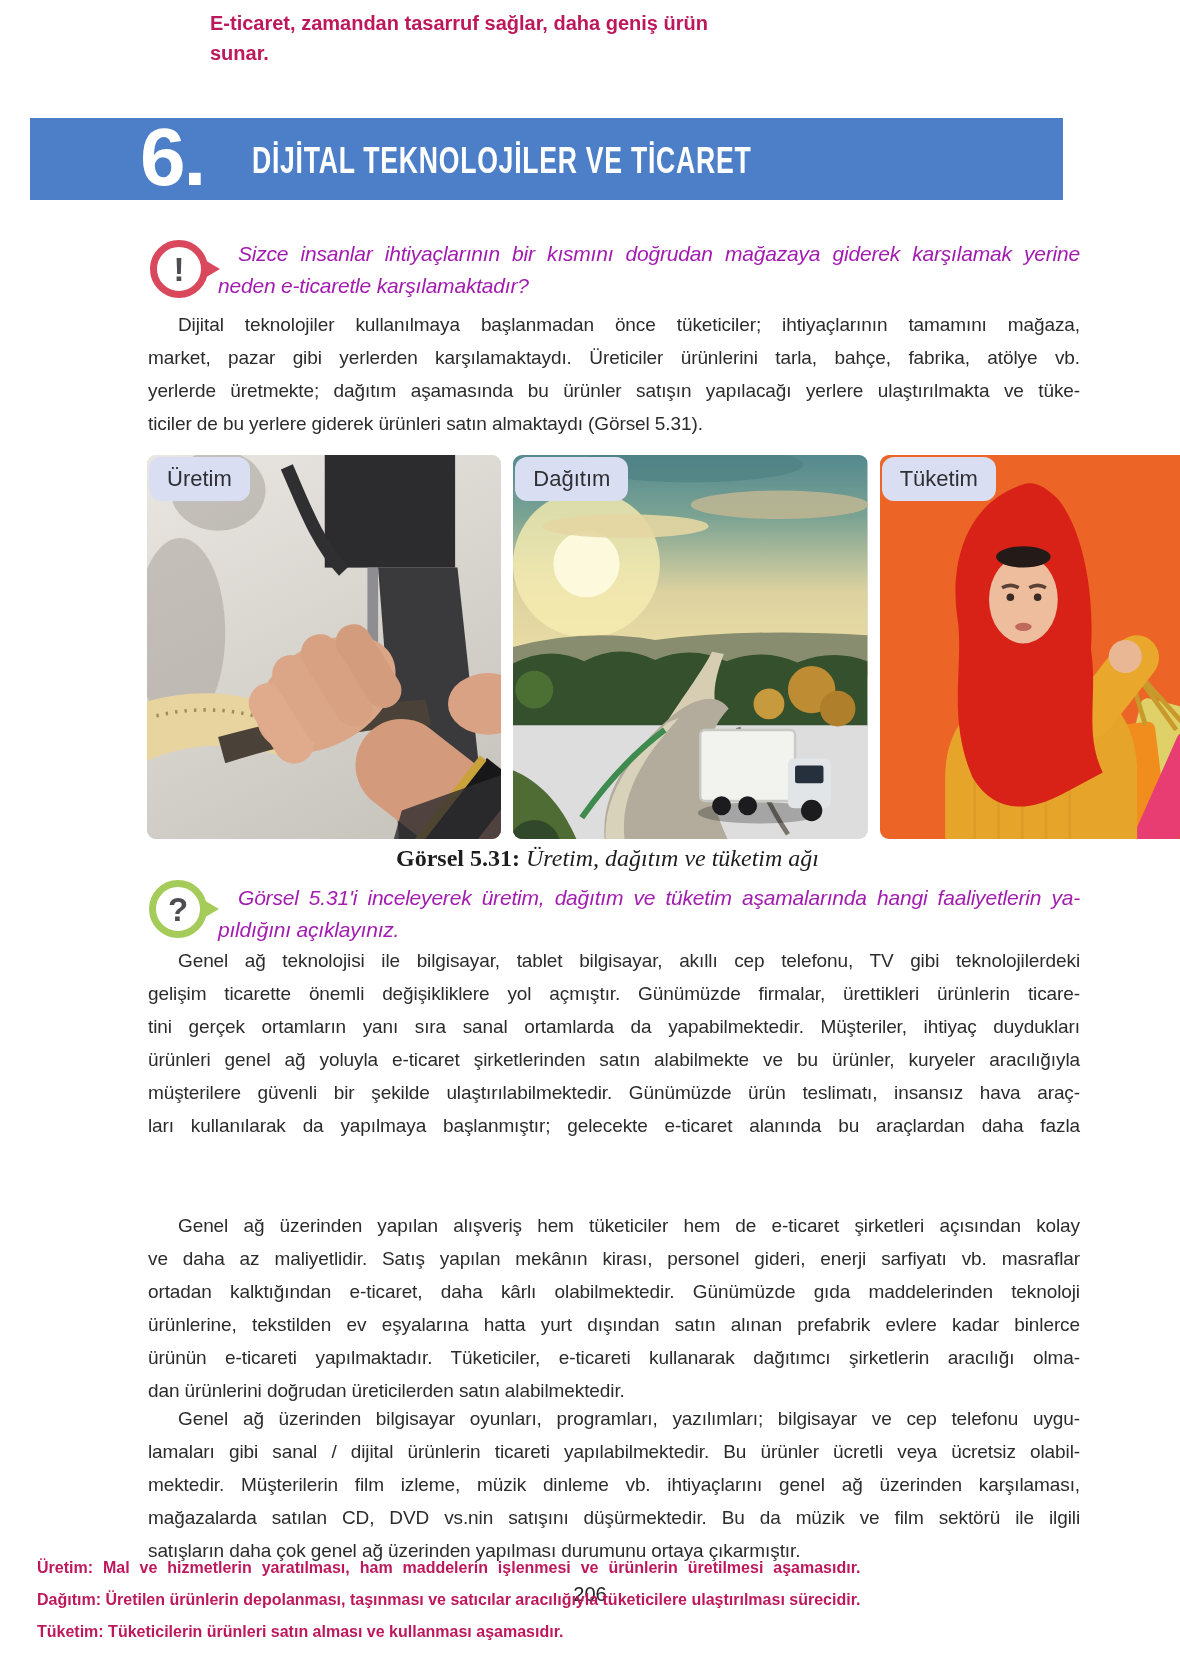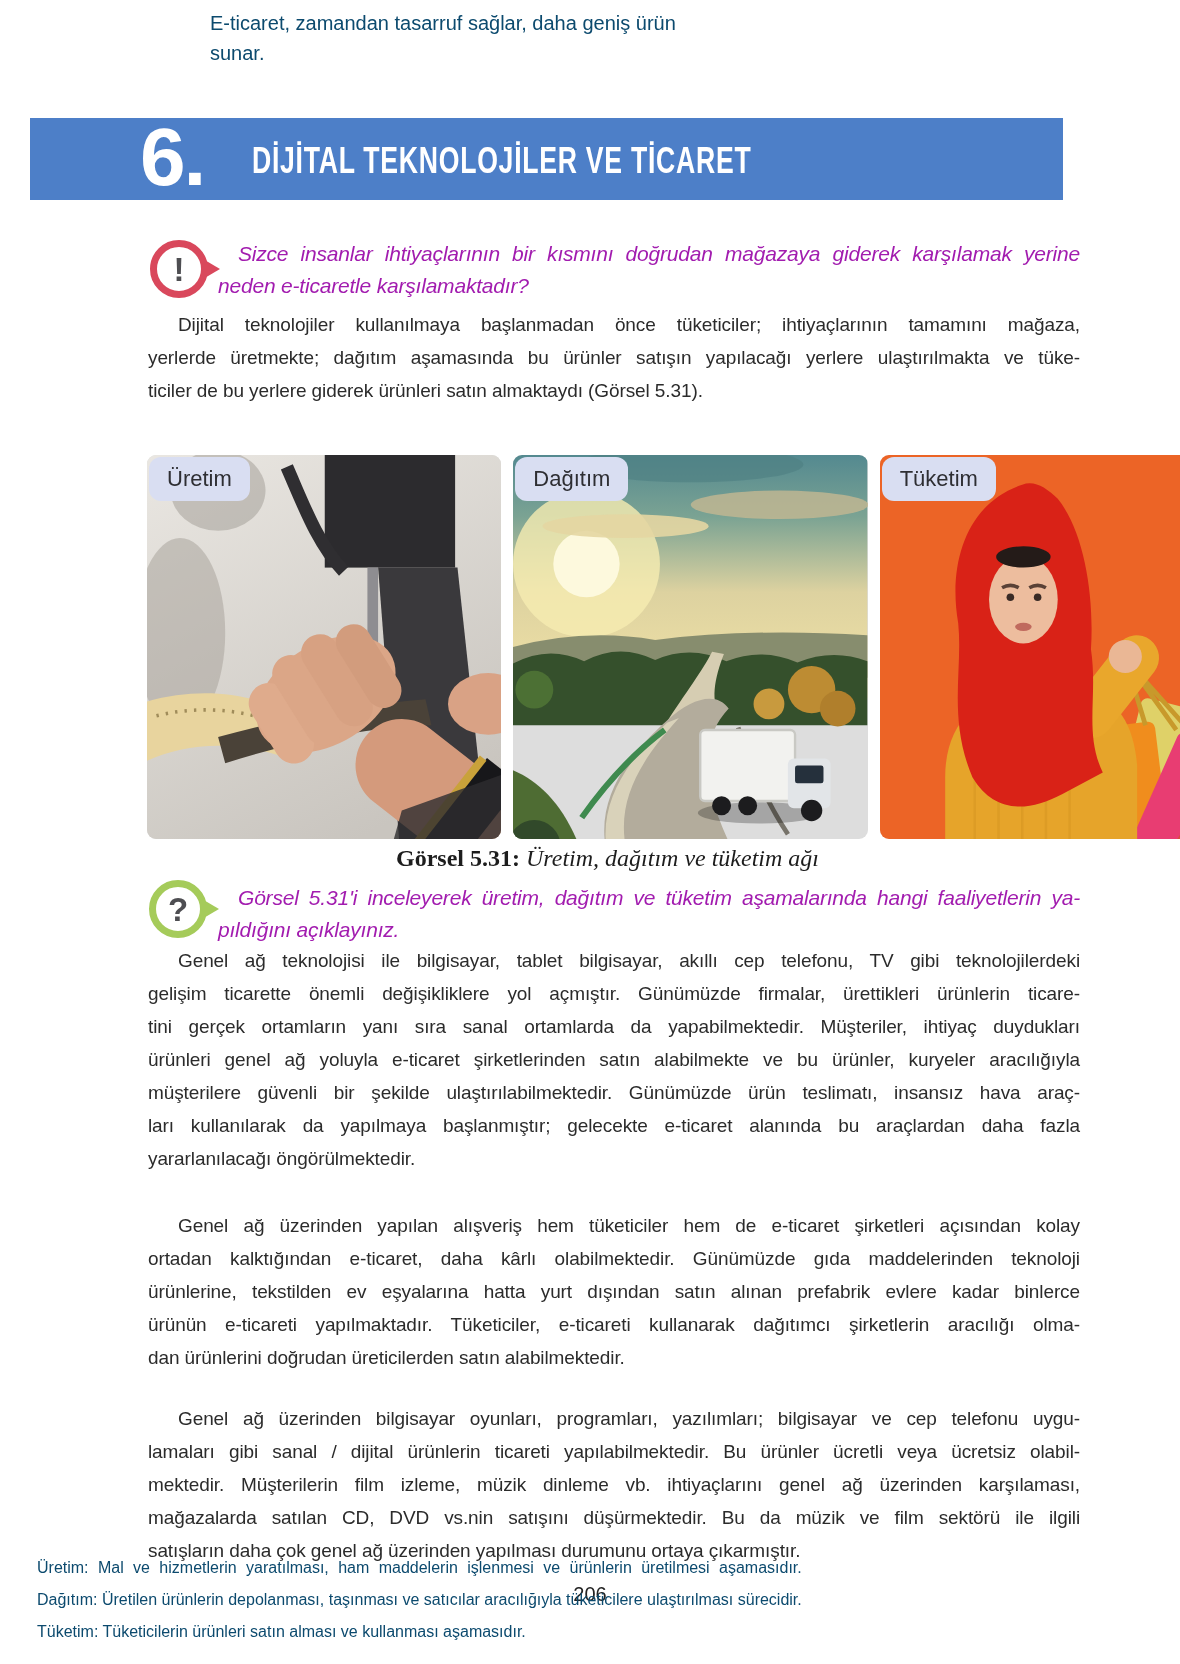--- a/index.html
+++ b/index.html
@@ -1,20 +1,20 @@
 <!DOCTYPE html>
 <html lang="tr"><head>
 <meta charset="utf-8">
 <style>
   html,body{margin:0;padding:0;background:#ffffff;}
   .page{position:relative;width:1180px;height:1664px;background:#ffffff;overflow:hidden;
         font-family:"Liberation Sans",sans-serif;color:#2b2b2b;}
 
   
-  .note{position:absolute;color:#0c4a6e;font-weight:400;white-space:nowrap;}
+  .note{position:absolute;color:#be185d;font-weight:700;white-space:nowrap;}
   .note-top{left:210px;top:8px;font-size:20px;line-height:30px;}
   .note-bottom{left:37px;top:1552px;font-size:16px;line-height:32px;z-index:5;}
 
   
   .banner{position:absolute;left:30px;top:118px;width:1033px;height:82px;background:#4d7fc8;}
   .banner .num{position:absolute;left:110px;top:50%;transform:translateY(-52%);
                color:#fff;font-weight:700;font-size:82px;letter-spacing:-2px;}
   .banner .title{position:absolute;left:222px;top:50%;
                  transform:translateY(-46%) scaleX(0.72);transform-origin:left center;
                  color:#fff;font-weight:700;font-size:37px;letter-spacing:1px;white-space:nowrap;}
@@ -80,20 +80,21 @@
     <span class="glyph">!</span>
     <span class="tail"></span>
   </div>
   <div class="callout-text callout-warn">
       <div class="jline qindent">Sizce insanlar ihtiyaçlarının bir kısmını doğrudan mağazaya giderek karşılamak yerine</div>
       <div class="jline jlast">neden e-ticaretle karşılamaktadır?</div>
     </div>
 
   <div class="para p1">
       <div class="jline jindent">Dijital teknolojiler kullanılmaya başlanmadan önce tüketiciler; ihtiyaçlarının tamamını mağaza,</div>
+      <div class="jline">market, pazar gibi yerlerden karşılamaktaydı. Üreticiler ürünlerini tarla, bahçe, fabrika, atölye vb.</div>
       <div class="jline">yerlerde üretmekte; dağıtım aşamasında bu ürünler satışın yapılacağı yerlere ulaştırılmakta ve tüke-</div>
       <div class="jline jlast">ticiler de bu yerlere giderek ürünleri satın almaktaydı (Görsel 5.31).</div>
     </div>
 
   <div class="figrow">
 
     <div class="fig">
       <svg viewBox="0 0 299 384" preserveAspectRatio="xMidYMid slice">
         <defs>
           <linearGradient id="bg1" x1="0" y1="0" x2="0.4" y2="1">
@@ -220,24 +221,24 @@
       <div class="jline jlast">pıldığını açıklayınız.</div>
     </div>
 
   <div class="para p2">
       <div class="jline jindent">Genel ağ teknolojisi ile bilgisayar, tablet bilgisayar, akıllı cep telefonu, TV gibi teknolojilerdeki</div>
       <div class="jline">gelişim ticarette önemli değişikliklere yol açmıştır. Günümüzde firmalar, ürettikleri ürünlerin ticare-</div>
       <div class="jline">tini gerçek ortamların yanı sıra sanal ortamlarda da yapabilmektedir. Müşteriler, ihtiyaç duydukları</div>
       <div class="jline">ürünleri genel ağ yoluyla e-ticaret şirketlerinden satın alabilmekte ve bu ürünler, kuryeler aracılığıyla</div>
       <div class="jline">müşterilere güvenli bir şekilde ulaştırılabilmektedir. Günümüzde ürün teslimatı, insansız hava araç-</div>
       <div class="jline">ları kullanılarak da yapılmaya başlanmıştır; gelecekte e-ticaret alanında bu araçlardan daha fazla</div>
-      <div class="jline jlast">yararlanılacağı öngörülmektedir.</div>
     </div>
   <div class="para p3">
       <div class="jline jindent">Genel ağ üzerinden yapılan alışveriş hem tüketiciler hem de e-ticaret şirketleri açısından kolay</div>
+      <div class="jline">ve daha az maliyetlidir. Satış yapılan mekânın kirası, personel gideri, enerji sarfiyatı vb. masraflar</div>
       <div class="jline">ortadan kalktığından e-ticaret, daha kârlı olabilmektedir. Günümüzde gıda maddelerinden teknoloji</div>
       <div class="jline">ürünlerine, tekstilden ev eşyalarına hatta yurt dışından satın alınan prefabrik evlere kadar binlerce</div>
       <div class="jline">ürünün e-ticareti yapılmaktadır. Tüketiciler, e-ticareti kullanarak dağıtımcı şirketlerin aracılığı olma-</div>
       <div class="jline jlast">dan ürünlerini doğrudan üreticilerden satın alabilmektedir.</div>
     </div>
   <div class="para p4">
       <div class="jline jindent">Genel ağ üzerinden bilgisayar oyunları, programları, yazılımları; bilgisayar ve cep telefonu uygu-</div>
       <div class="jline">lamaları gibi sanal / dijital ürünlerin ticareti yapılabilmektedir. Bu ürünler ücretli veya ücretsiz olabil-</div>
       <div class="jline">mektedir. Müşterilerin film izleme, müzik dinleme vb. ihtiyaçlarını genel ağ üzerinden karşılaması,</div>
       <div class="jline">mağazalarda satılan CD, DVD vs.nin satışını düşürmektedir. Bu da müzik ve film sektörü ile ilgili</div>

